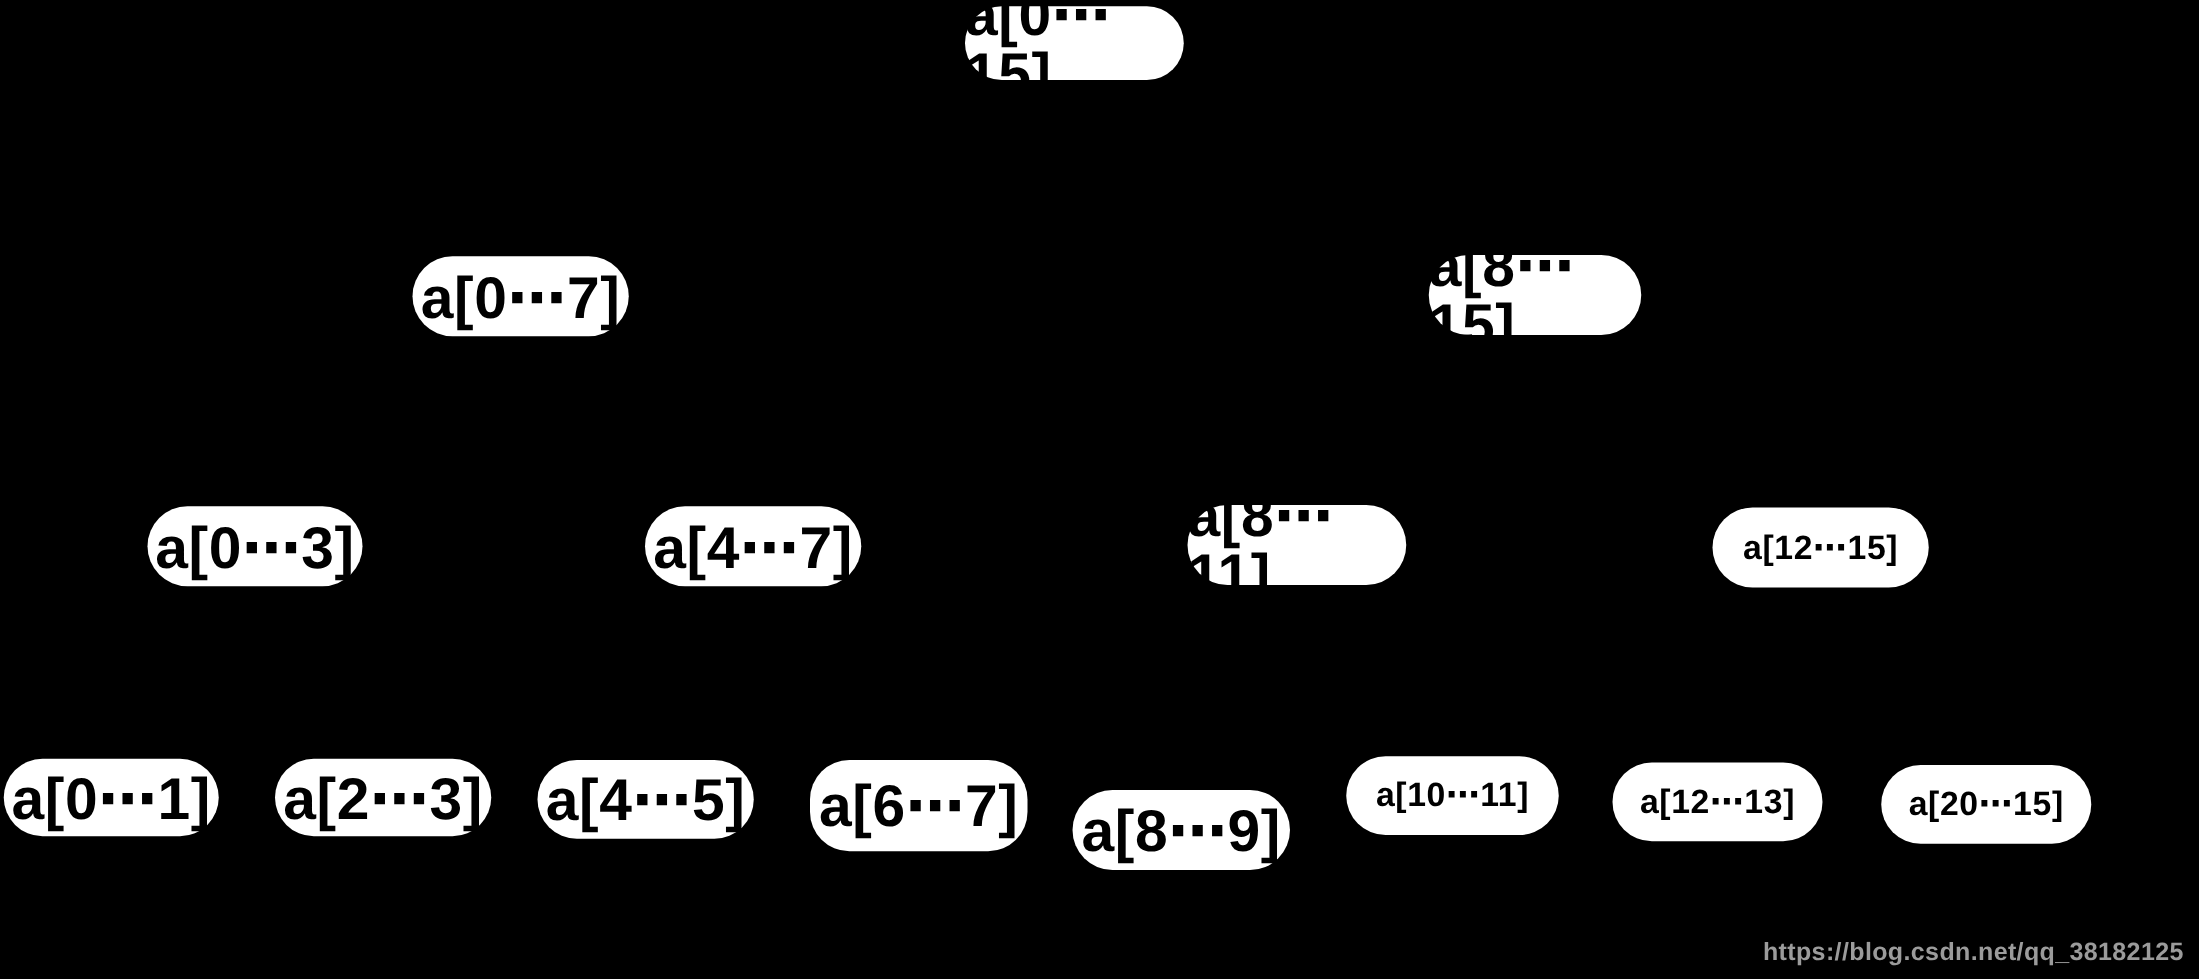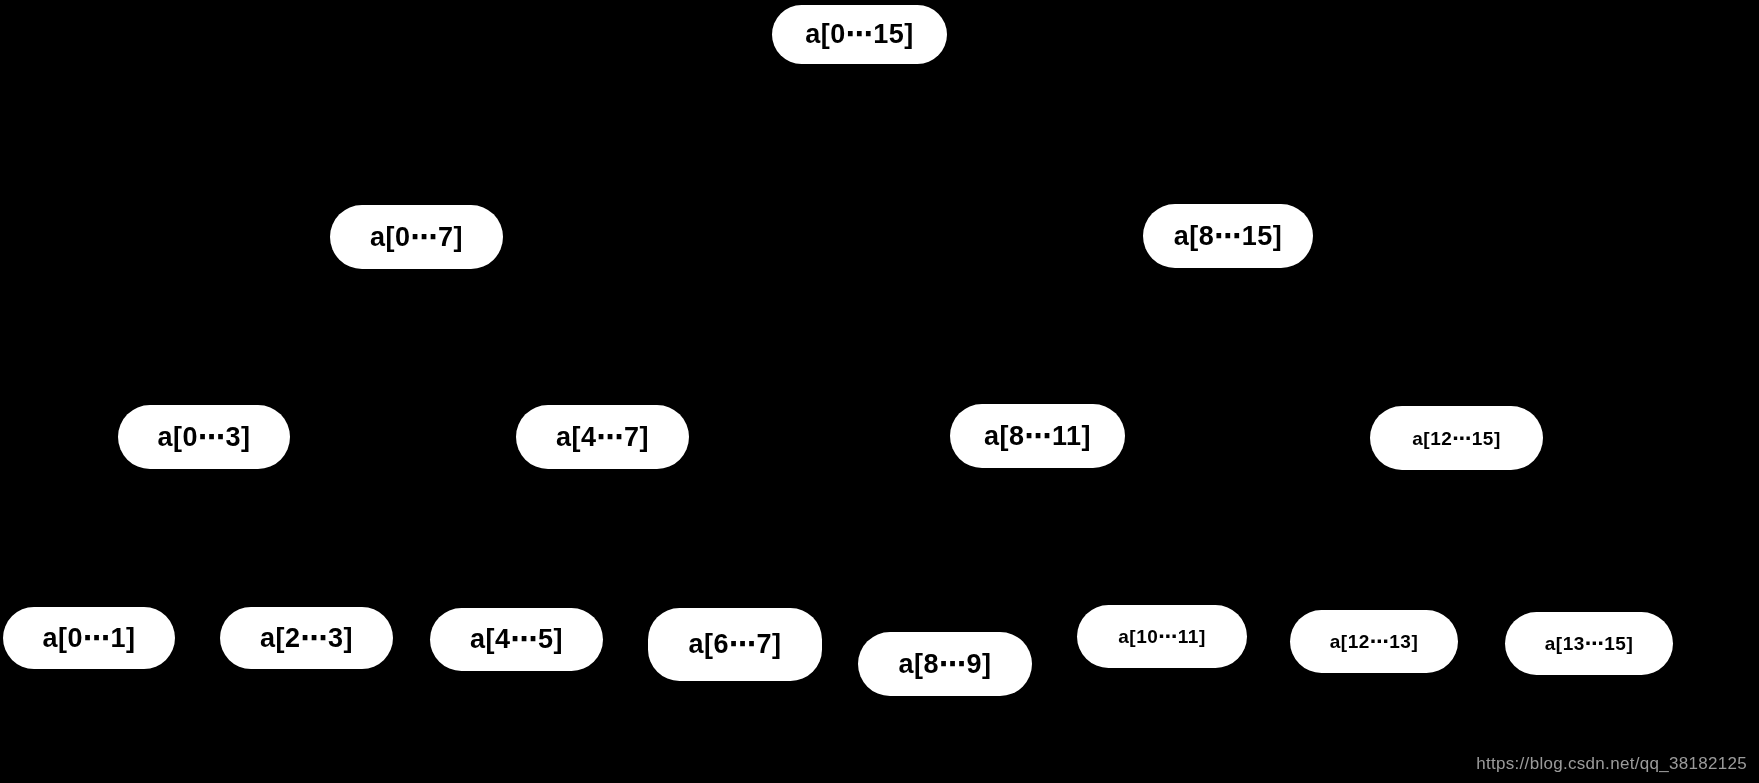--- a/index.html
+++ b/index.html
@@ -17,34 +17,34 @@
   }
   .node {
     position: absolute;
     background: #ffffff;
     color: #000000;
     border-radius: 32px;
     display: flex;
     align-items: center;
     justify-content: center;
     font-weight: bold;
-    font-size: 27px;
+    font-size: 47px;
     line-height: 1;
     letter-spacing: 0.5px;
     box-sizing: border-box;
   }
   .node--small {
-    font-size: 19px;
+    font-size: 27px;
   }
   .watermark {
     position: absolute;
     right: 12px;
     bottom: 9px;
-    font-size: 17px;
-    font-weight: normal;
+    font-size: 20px;
+    font-weight: bold;
     letter-spacing: 0.3px;
     color: #9b9b9b;
     margin-top: 33px;
   }
 </style>
 </head>
 <body>
 
 <div class="stage">
   <div id="nodes-layer">
@@ -84,17 +84,17 @@
       <div class="node" style="left: 858px; top: 632px; width: 174px; height: 64px; border-radius: 32px;">
         <span>a[8⋯9]</span>
       </div>
       <div class="node node--small" style="left: 1077px; top: 605px; width: 170px; height: 63px; border-radius: 31.5px;">
         <span>a[10⋯11]</span>
       </div>
       <div class="node node--small" style="left: 1290px; top: 610px; width: 168px; height: 63px; border-radius: 31.5px; text-align: right;">
         <span>a[12⋯13]</span>
       </div>
       <div class="node node--small" style="left: 1505px; top: 612px; width: 168px; height: 63px; border-radius: 31.5px;">
-        <span>a[13⋯15]</span>
+        <span>a[20⋯15]</span>
       </div>
     </div>
   <div class="watermark">https://blog.csdn.net/qq_38182125</div>
 </div>
 
 </body></html>

